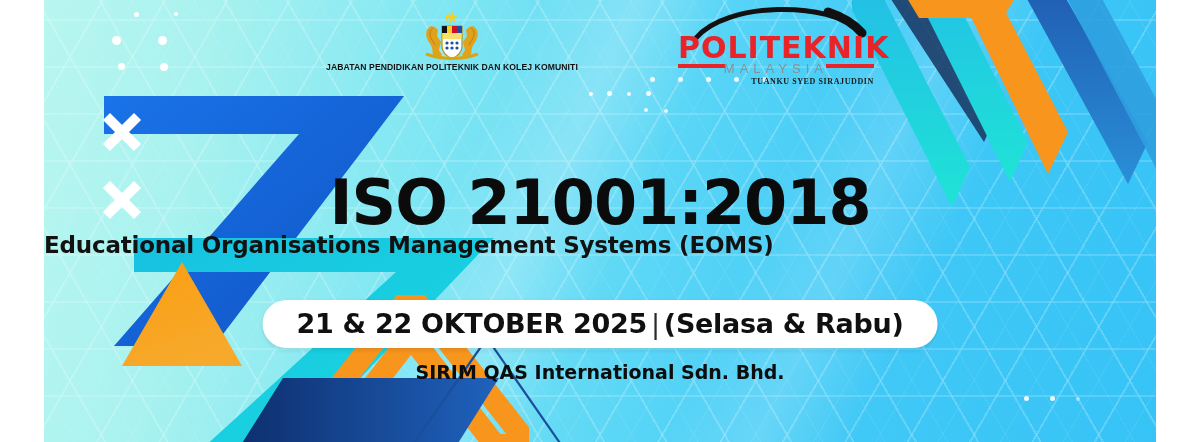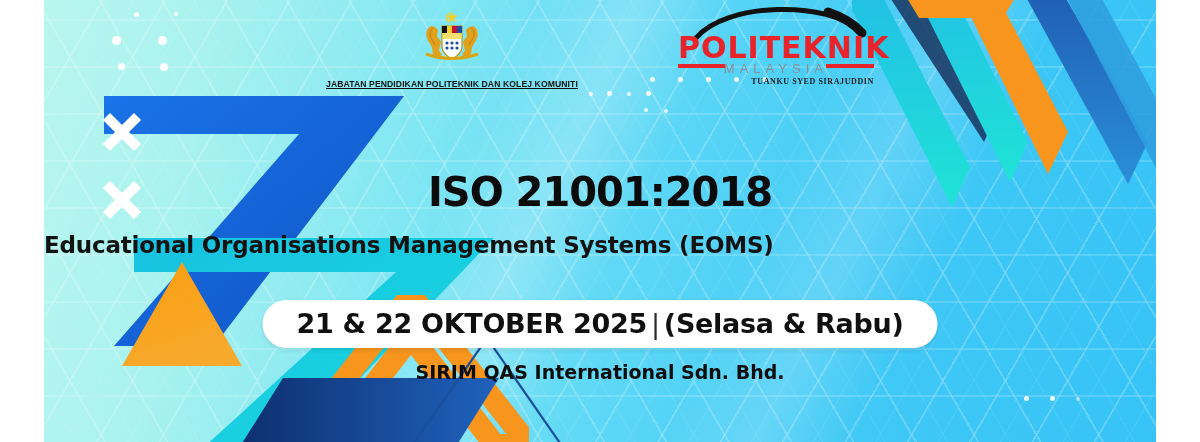--- a/index.html
+++ b/index.html
@@ -81,21 +81,21 @@
   }
   .logo-block{display:flex;flex-direction:column;align-items:center;}
 
   .jata-wrap{height:52px;display:flex;align-items:flex-end;}
   .kpt-l1{
     font-size:10.5px;font-weight:bold;color:#111;letter-spacing:.2px;
     margin-top:3px;white-space:nowrap;text-align:center;line-height:1.1;
   }
   .kpt-l2{
     font-size:8.6px;font-weight:bold;color:#111;letter-spacing:.1px;
-    white-space:nowrap;text-align:left;line-height:1.15;margin-top:18px;text-decoration:underline;
+    white-space:nowrap;text-align:left;line-height:1.15;margin-top:1px;
   }
 
   .poli-wrap{position:relative;width:196px;height:70px;}
   .poli-text{
     position:absolute;left:0;top:23px;width:196px;text-align:center;
     font-size:30px;font-weight:bold;letter-spacing:1px;color:#e8242a;
     line-height:1;font-family:"DejaVu Sans",sans-serif;
   }
   .poli-my{
     position:absolute;left:0;top:52px;width:196px;text-align:center;
@@ -109,21 +109,21 @@
 
   
   #headline{
     position:absolute;left:0;right:0;top:100px;text-align:center;
     font-size:70px;line-height:.96;font-weight:bold;color:#0b0b0b;
     letter-spacing:-1px;font-family:"DejaVu Sans",sans-serif;
     white-space:nowrap;
   }
   #subhead{
     position:absolute;left:0;right:0;top:172px;text-align:center;
-    font-size:40px;line-height:1;font-weight:bold;color:#0b0b0b;
+    font-size:62px;line-height:1;font-weight:bold;color:#0b0b0b;
     letter-spacing:-1px;font-family:"DejaVu Sans",sans-serif;
     white-space:nowrap;
   }
   #standardname{
     position:absolute;left:0;right:0;top:232px;text-align:left;
     font-size:23px;font-weight:bold;color:#121212;letter-spacing:-.2px;
     font-family:"DejaVu Sans",sans-serif;white-space:nowrap;
   }
 
   #datepill{

